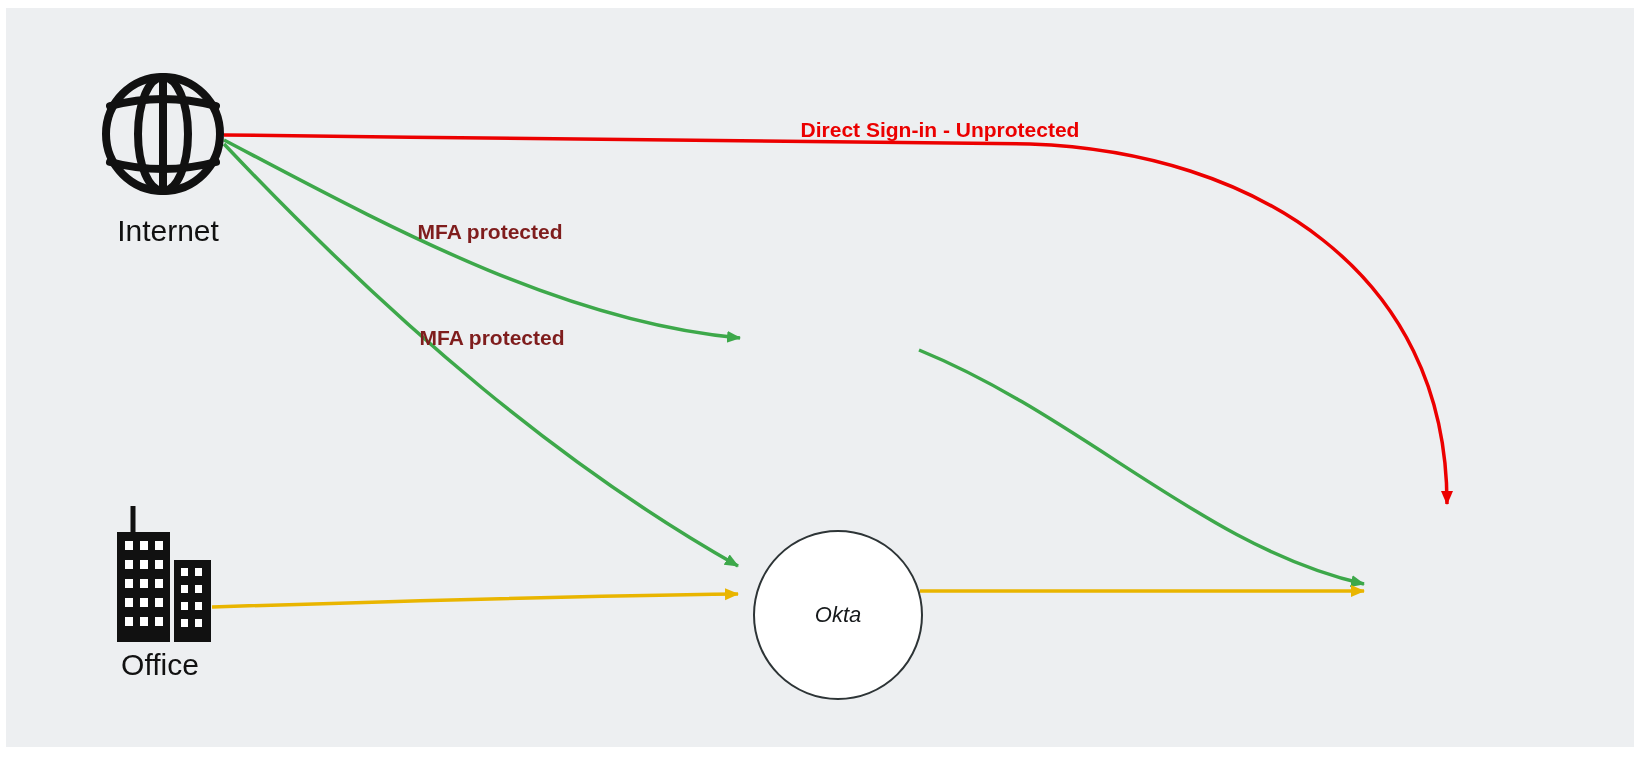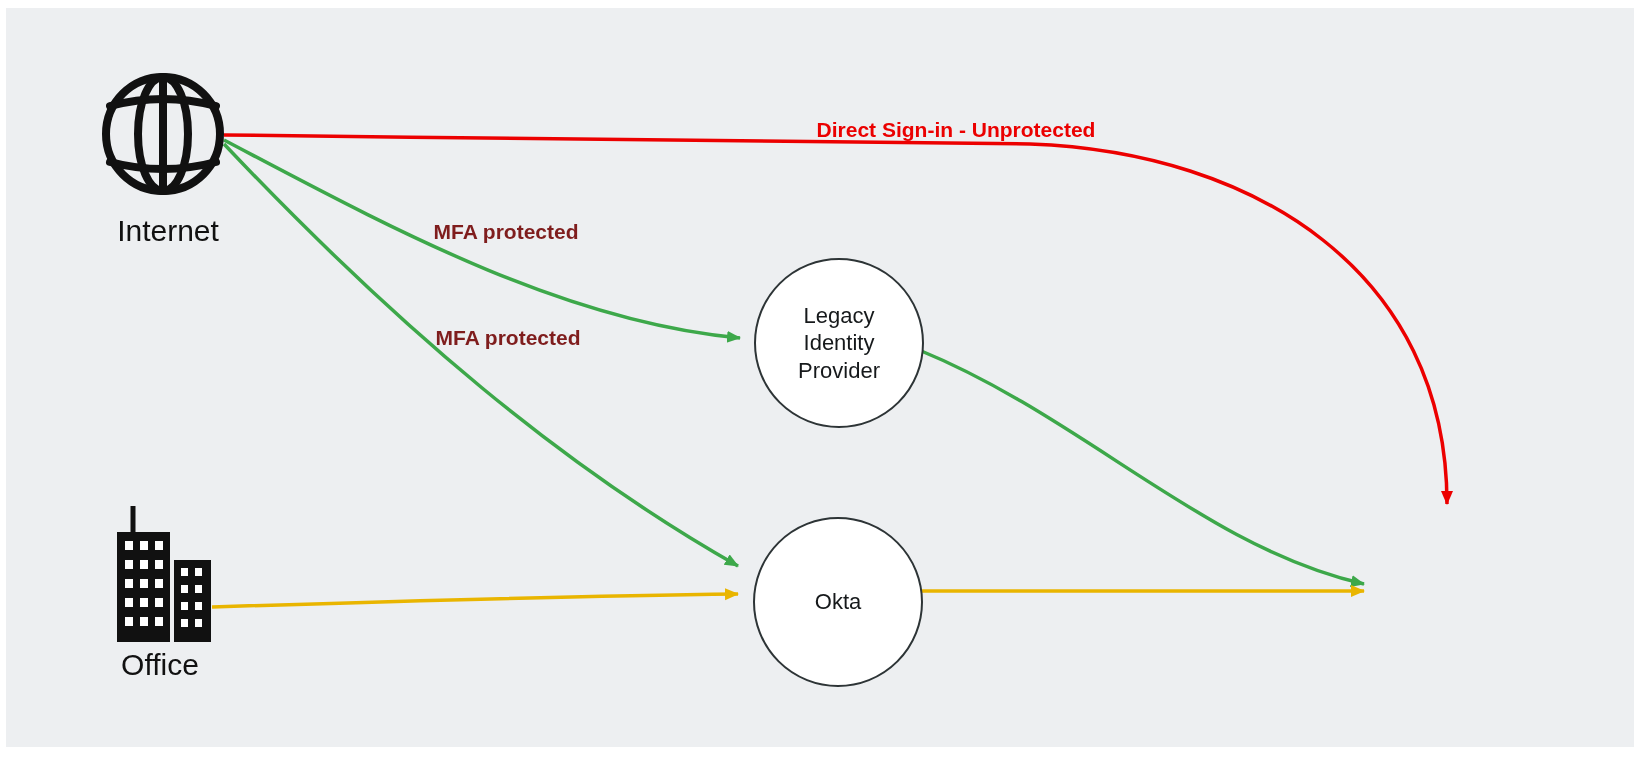--- a/index.html
+++ b/index.html
@@ -58,21 +58,20 @@
   }
   .edge-label {
     position: absolute;
     z-index: 3;
     transform: translate(-50%, -50%);
     font-weight: bold;
     font-size: 21px;
     line-height: 1.22;
     text-align: center;
     white-space: nowrap;
-    margin-left: 16px;
   }
   .edge-label.wrap {
     white-space: normal;
     width: 312px;
   }
   .label-red    { color: #eb0000; }
   .label-green  { color: #7f1d1d; }
   .label-yellow { color: #dfa900; }
 </style>
 </head>
@@ -142,25 +141,22 @@
         <rect x="181" y="585" width="7" height="8"></rect>
           <rect x="195" y="585" width="7" height="8"></rect>
         <rect x="181" y="602" width="7" height="8"></rect>
           <rect x="195" y="602" width="7" height="8"></rect>
         <rect x="181" y="619" width="7" height="8"></rect>
           <rect x="195" y="619" width="7" height="8"></rect>
       </g>
     </g>
   </svg>
 
-  <div class="node" style="left:754px; top:258px; width:166px; height:166px;">
-    <span class="node-text">Legacy Identity Provider</span>
-  </div>
 
-  <div class="node" style="left:753px; top:517px; width:166px; height:166px;">
+  <div class="node" style="left:753px; top:530px; width:166px; height:166px;font-style:italic;">
     <span class="node-text">Okta</span>
   </div>
 
 
   <div class="icon-label" style="left:168px; top:214px;">Internet</div>
 
   <div class="icon-label" style="left:160px; top:648px;">Office</div>
 
   <div class="edge-label label-red" style="left:940px; top:130px;">Direct Sign-in - Unprotected</div>
 

